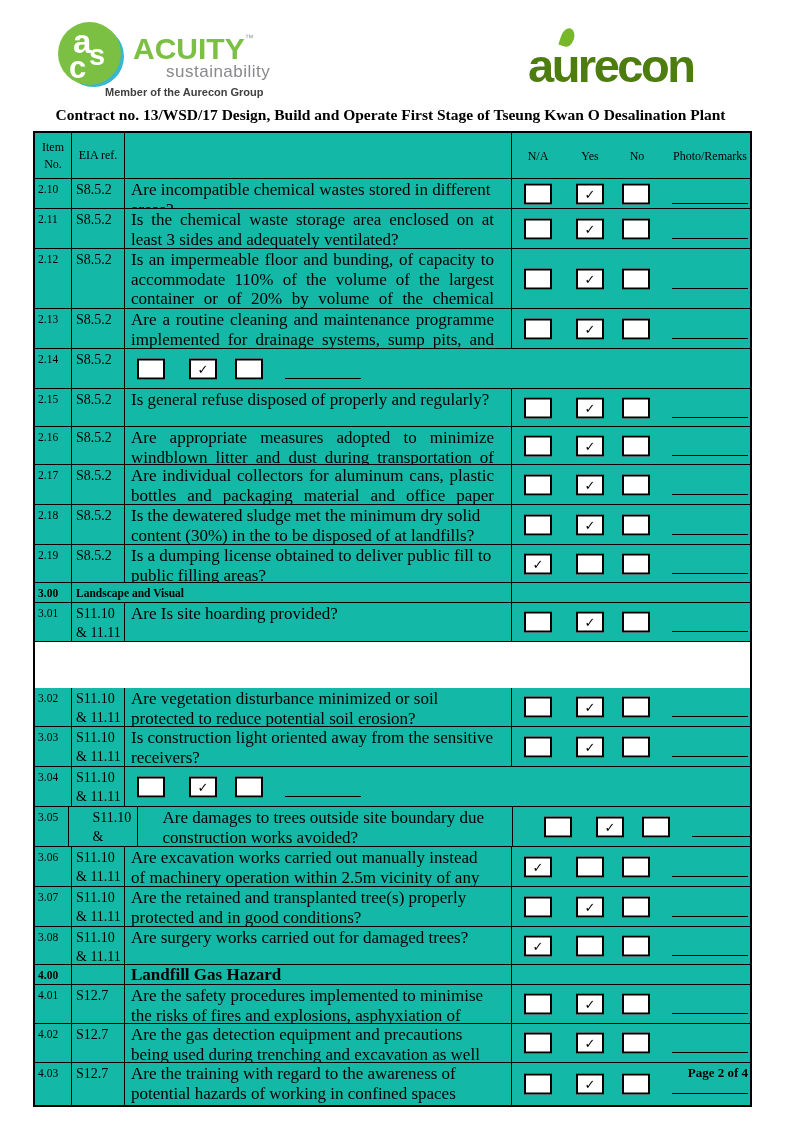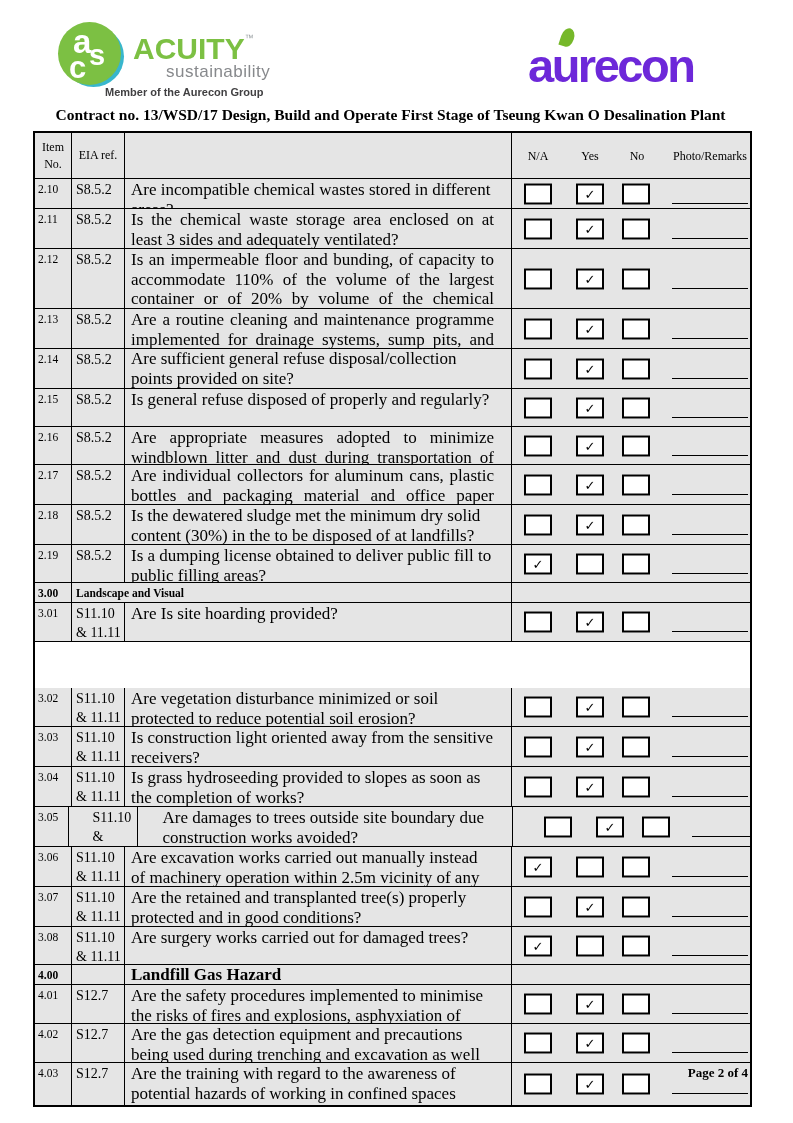--- a/index.html
+++ b/index.html
@@ -14,28 +14,28 @@
   .acuity-letter.la{left:15px;top:3px;font-size:33px;}
   .acuity-letter.ls{left:31px;top:19px;font-size:29px;}
   .acuity-letter.lc{left:11px;top:30px;font-size:31px;}
   .acuity-word{position:absolute;left:78px;top:14px;font-family:"Liberation Sans",sans-serif;font-weight:bold;font-size:30px;color:#7cc043;letter-spacing:0;line-height:1;}
   .acuity-tm{font-size:9px;vertical-align:top;color:#9aa0a3;font-weight:normal;}
   .acuity-sub{position:absolute;left:111px;top:43px;font-family:"Liberation Sans",sans-serif;font-size:17px;color:#87898c;letter-spacing:.5px;line-height:1;}
   .acuity-tag{position:absolute;left:50px;top:67px;font-family:"Liberation Sans",sans-serif;font-weight:bold;font-size:11px;color:#414042;line-height:1;}
 
   .aurecon-logo{position:absolute;left:528px;top:28px;width:225px;height:64px;}
   .aurecon-leaf{position:absolute;left:33px;top:0;width:13px;height:19px;background:#76b82a;border-radius:70% 65% 65% 0;transform:rotate(18deg);}
-  .aurecon-word{position:absolute;left:0;top:14px;font-family:"Liberation Sans",sans-serif;font-weight:bold;font-size:47px;letter-spacing:-2.5px;color:#6d28d9;line-height:1;}
+  .aurecon-word{position:absolute;left:0;top:14px;font-family:"Liberation Sans",sans-serif;font-weight:bold;font-size:47px;letter-spacing:-2.5px;color:#4d7c0f;line-height:1;}
 
   
   .doc-title{position:absolute;left:33px;top:106px;width:715px;text-align:center;font-weight:bold;font-size:15.5px;white-space:nowrap;}
 
   
   .checklist{position:absolute;left:33px;top:131px;width:715px;border:2px solid #000;box-sizing:content-box;}
-  .trow{display:flex;border-bottom:1.5px solid #000;box-sizing:border-box;background:#e5e5e5;}
+  .trow{display:flex;border-bottom:1.5px solid #000;box-sizing:border-box;background:#14b8a6;}
   .trow:last-child{border-bottom:none;}
   .cell{box-sizing:border-box;border-right:1.5px solid #000;overflow:hidden;}
   .c-item{width:37px;font-size:11.5px;padding:1px 2px 0 3px;line-height:19px;}
   .c-eia{width:53px;font-size:14px;padding:1px 2px 0 4px;line-height:19px;}
   .c-q{width:387px;font-size:17px;line-height:19.5px;padding:1px 17px 0 6px;}
   .c-merged{width:440px;font-size:11.5px;line-height:18px;padding:1px 5px 0 4px;font-weight:bold;}
   .c-ans{width:238px;border-right:none;position:relative;}
   .justify{text-align:justify;}
   .vcenter{display:flex;align-items:center;padding-top:0;}
   .section-row .c-item{font-weight:bold;}
@@ -133,23 +133,20 @@
         <div class="cell c-q justify"><span>Are a routine cleaning and maintenance programme implemented for drainage systems, sump pits, and oil interceptors?</span></div>
         <div class="cell c-ans">
           <span class="cb cb-na"></span>
           <span class="cb cb-yes">✓</span>
           <span class="cb cb-no"></span>
           <span class="uline"></span>
         </div>
       </div><div class="trow" style="height: 40px;">
         <div class="cell c-item">2.14</div>
         <div class="cell c-eia">S8.5.2</div>
-        <div class="cell c-q vcenter">
-          <span>Are sufficient general refuse disposal/collection points provided on site?</span>
-        </div>
         <div class="cell c-ans">
           <span class="cb cb-na"></span>
           <span class="cb cb-yes">✓</span>
           <span class="cb cb-no"></span>
           <span class="uline"></span>
         </div>
       </div><div class="trow" style="height: 38px;">
         <div class="cell c-item">2.15</div>
         <div class="cell c-eia">S8.5.2</div>
         <div class="cell c-q"><span>Is general refuse disposed of properly and regularly?</span></div>
@@ -229,21 +226,20 @@
         <div class="cell c-q"><span>Is construction light oriented away from the sensitive receivers?</span></div>
         <div class="cell c-ans">
           <span class="cb cb-na"></span>
           <span class="cb cb-yes">✓</span>
           <span class="cb cb-no"></span>
           <span class="uline"></span>
         </div>
       </div><div class="trow" style="height: 40px;">
         <div class="cell c-item">3.04</div>
         <div class="cell c-eia">S11.10 &amp; 11.11</div>
-        <div class="cell c-q"><span>Is grass hydroseeding provided to slopes as soon as the completion of works?</span></div>
         <div class="cell c-ans">
           <span class="cb cb-na"></span>
           <span class="cb cb-yes">✓</span>
           <span class="cb cb-no"></span>
           <span class="uline"></span>
         </div>
       </div><div class="trow" style="height: 40px; gap: 19px;">
         <div class="cell c-item">3.05</div>
         <div class="cell c-eia">S11.10 &amp; 11.11</div>
         <div class="cell c-q"><span>Are damages to trees outside site boundary due construction works avoided?</span></div>

